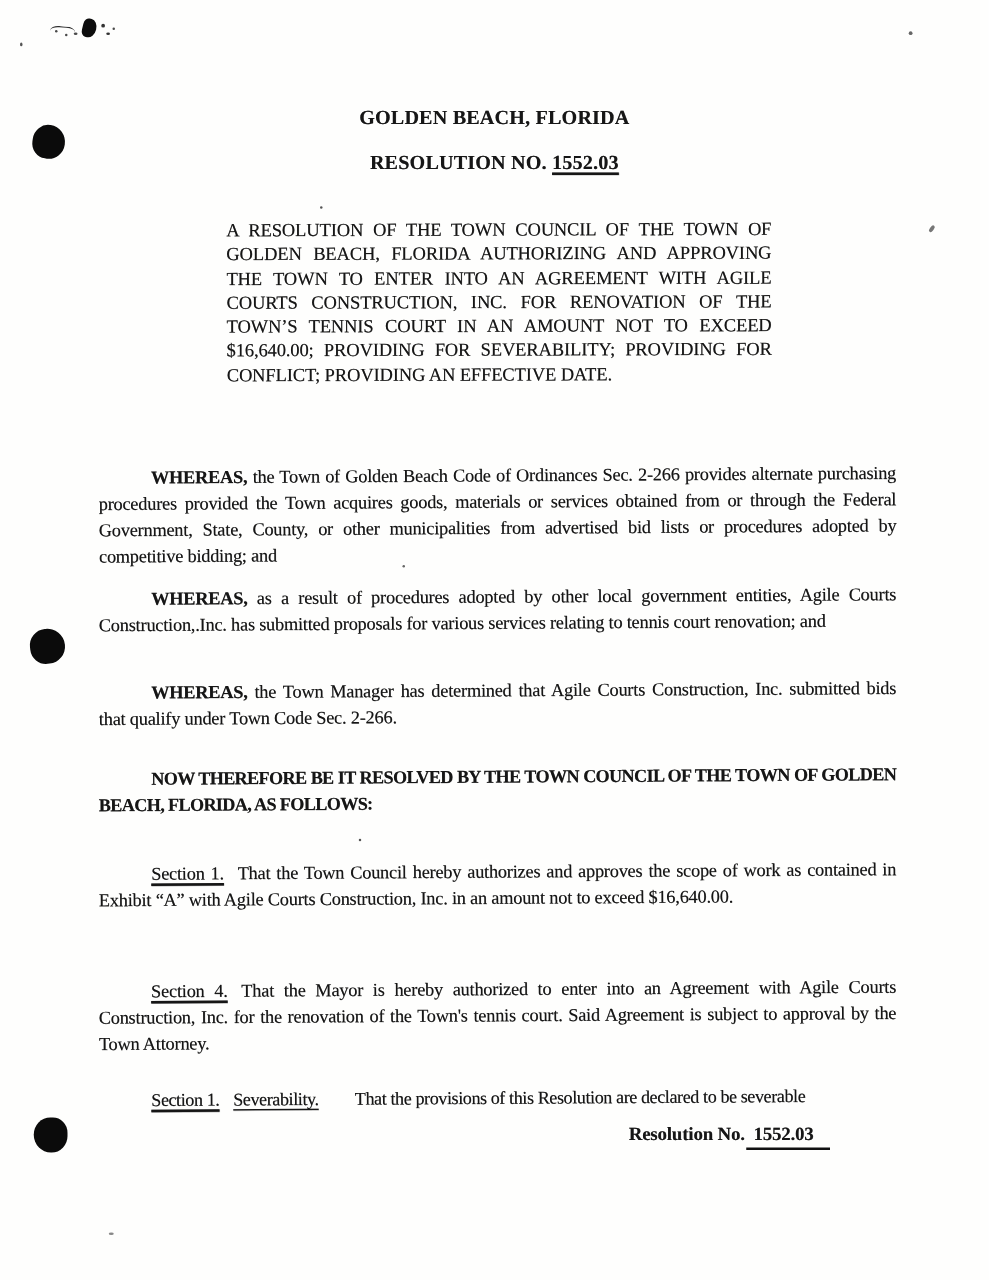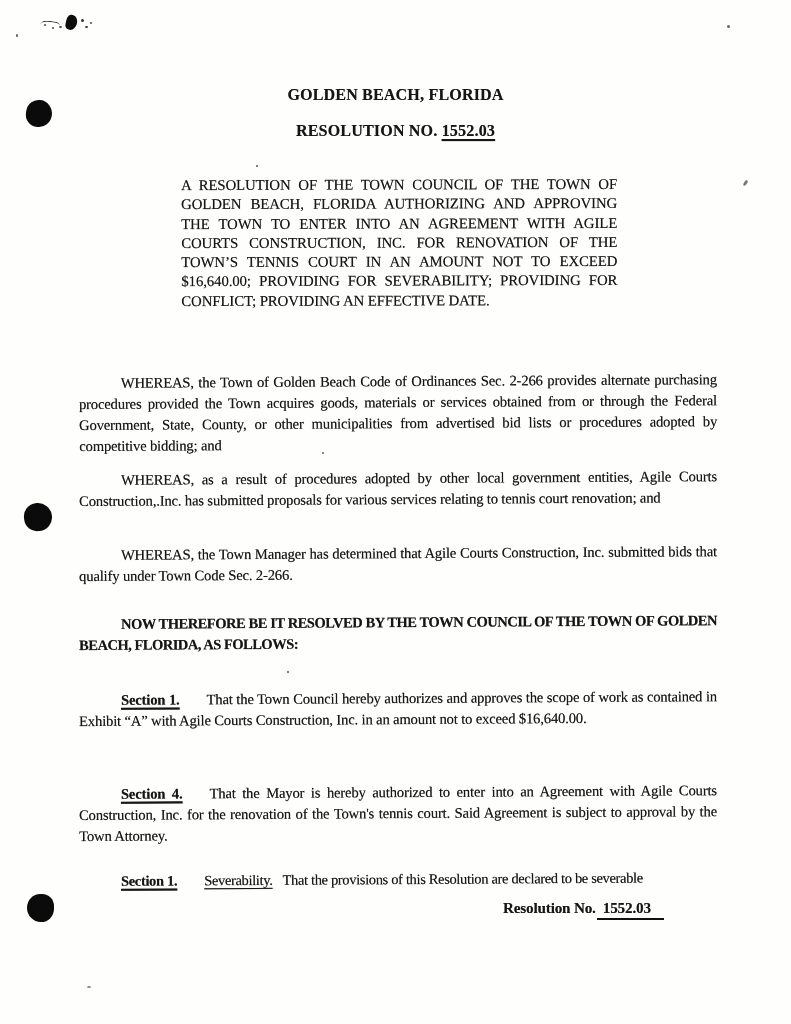--- a/index.html
+++ b/index.html
@@ -91,51 +91,51 @@
     line-height: 21px;
     letter-spacing: -0.15px;
     text-align: justify;
     text-indent: 42px;
     transform: rotate(-0.35deg);
     transform-origin: left center;
   }
   .whereas-1 { top: 358px; }
   .whereas-2 { top: 455px; }
   .whereas-3 { top: 530px; }
-  .lead { font-weight: normal; }
+  .lead { font-weight: bold; }
 
   .resolved {
     top: 599px;
     font-weight: bold;
     font-size: 14.5px;
     line-height: 20.5px;
     letter-spacing: -0.5px;
   }
 
   .section-1 { top: 675px; }
   .section-2 { top: 769px; }
   .section-3 {
     top: 857px;
     white-space: nowrap;
     font-size: 14.4px;
     letter-spacing: -0.3px;
     text-align: left;
   }
   .sec-label {
-    font-weight: bold;
+    font-weight: normal;
     text-decoration: underline;
     text-decoration-thickness: 1.5px;
     text-underline-offset: 2.5px;
-    margin-right: 27px;
+    margin-right: 11px;
   }
   .sec-title {
     text-decoration: underline;
     text-decoration-thickness: 1.2px;
     text-underline-offset: 2.5px;
-    margin-right: 10px;
+    margin-right: 29px;
   }
   .sec-title:empty { display: none; margin: 0; }
 
   .footer-line {
     position: absolute;
     left: 503px; top: 900px;
     font-weight: bold;
     font-size: 15px;
     letter-spacing: -0.1px;
   }

